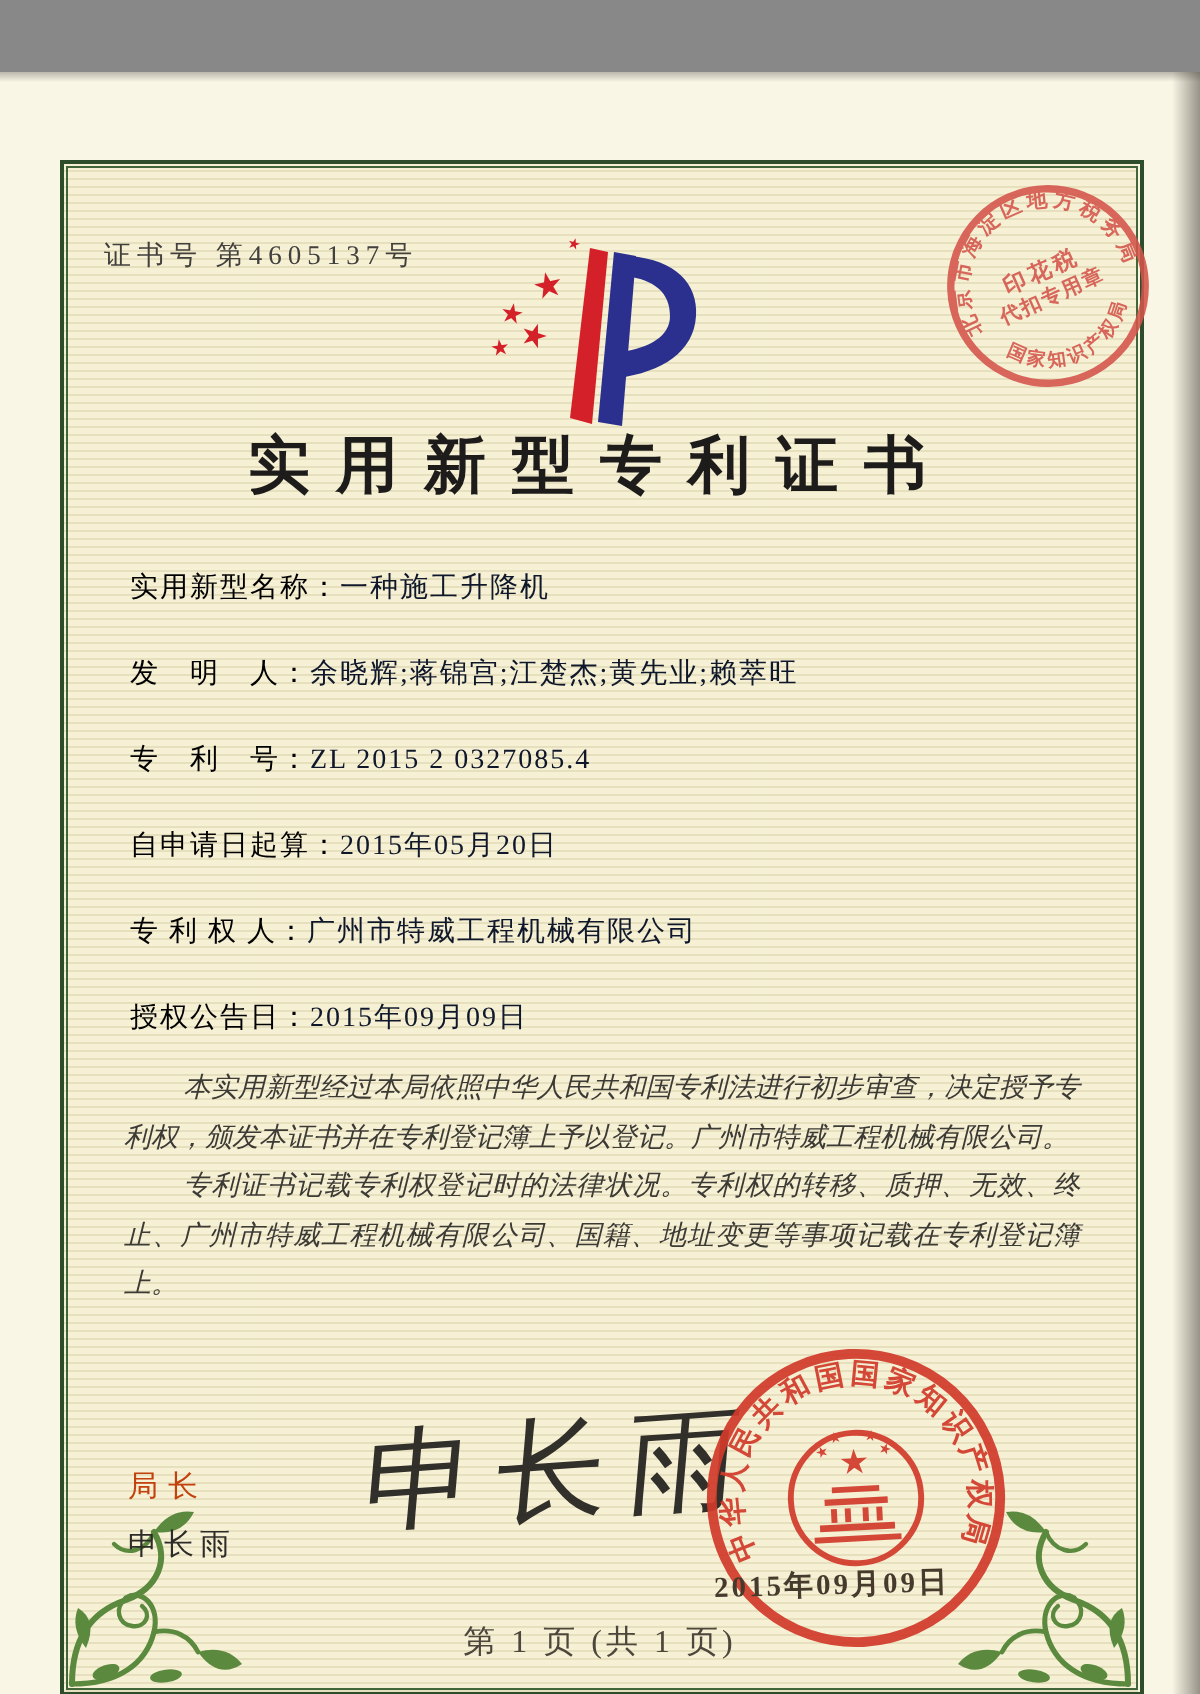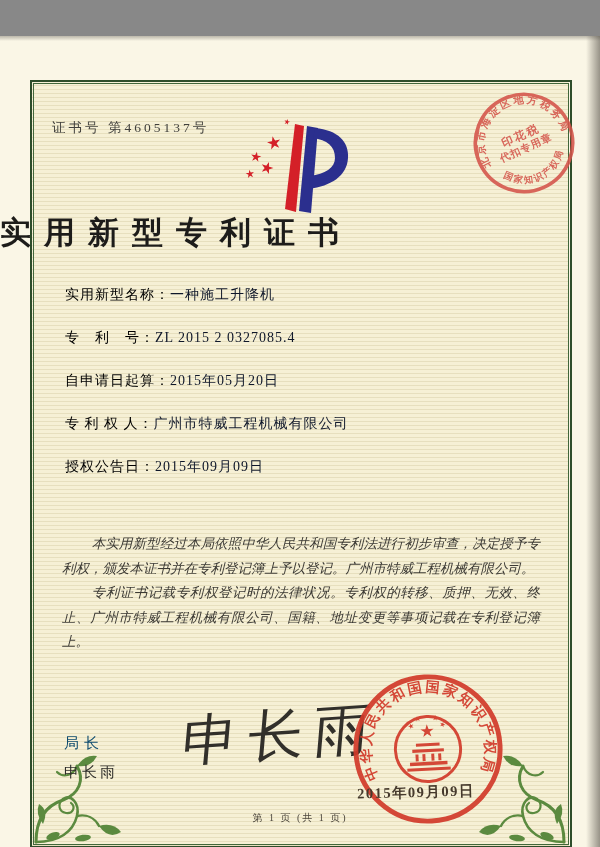--- a/index.html
+++ b/index.html
@@ -35,36 +35,36 @@
     border:2px solid #2e4d2a;z-index:2;pointer-events:none;
   }
   .frame-inner{position:absolute;inset:1px;border:1px solid #41663a;}
 
   .cert-no{
     position:absolute;left:52px;top:83px;z-index:3;
     font-size:13.5px;letter-spacing:3px;color:#41403c;
   }
   .logo{position:absolute;left:243px;top:80px;width:118px;height:104px;z-index:3;}
   .title{
-    position:absolute;left:0;top:176px;width:600px;text-align:left;z-index:3;
+    position:absolute;left:0;top:176px;width:600px;text-align:center;z-index:3;
     font-size:31px;font-weight:bold;letter-spacing:13px;color:#1d1c1a;
   }
   .fields{position:absolute;left:65px;top:249px;width:470px;z-index:3;}
   .field-row{margin-bottom:24px;font-size:14px;line-height:19px;color:#2e2d2a;letter-spacing:1px;}
   .flabel{color:#000000;}
   .fvalue{color:#0f172a;}
 
   .body-text{
     position:absolute;left:62px;top:496px;width:478px;z-index:3;
     font-size:13.5px;line-height:1.82;color:#3c3a35;text-align:justify;
     font-style:italic;
   }
   .body-text p{margin:0;text-indent:2.2em;}
 
-  .sig-post{position:absolute;left:64px;top:698px;font-size:15px;letter-spacing:5px;color:#0c4a6e;z-index:3;}
+  .sig-post{position:absolute;left:64px;top:698px;font-size:15px;letter-spacing:5px;color:#c2410c;z-index:3;}
   .sig-name{position:absolute;left:64px;top:727px;font-size:15px;letter-spacing:3px;color:#2c2b28;z-index:3;}
   .autograph{
     position:absolute;left:182px;top:662px;z-index:4;
     font-size:56px;color:#22201d;letter-spacing:10px;
     transform:rotate(-4deg) skewX(-9deg);opacity:.92;
   }
 
   .seal{position:absolute;left:349px;top:634px;width:158px;height:158px;z-index:5;transform:rotate(-3deg);opacity:.92;}
   .seal-date{
     position:absolute;left:357px;top:747px;z-index:6;
@@ -73,21 +73,21 @@
   }
 
   .tax-stamp{position:absolute;left:470px;top:53px;width:108px;height:108px;z-index:6;transform:rotate(-24deg);opacity:.88;}
 
   .flourish{position:absolute;width:95px;height:95px;z-index:1;}
   .flourish-bl{left:33px;top:714px;}
   .flourish-br{left:472px;top:714px;transform:scaleX(-1);}
 
   .footer-page{
     position:absolute;left:0;top:775px;width:600px;text-align:center;z-index:3;
-    font-size:10px;letter-spacing:2px;color:#4c463c;
+    font-size:16px;letter-spacing:2px;color:#4c463c;
   }
   svg text{font-family:"Liberation Serif","DejaVu Serif",serif;}
 </style>
 </head>
 <body>
 
 <div class="page">
 
   <div class="paper"></div>
   <div class="frame">
@@ -113,20 +113,23 @@
       <use href="#star" transform="translate(7,58) scale(4.4) rotate(-8)"></use>
       <use href="#star" transform="translate(24,52) scale(6.4) rotate(18)"></use>
     </g>
   </svg>
 
   <div class="title">实用新型专利证书</div>
 
   <div class="fields">
     <div class="field-row">
       <span class="flabel">实用新型名称：</span><span class="fvalue">一种施工升降机</span>
+    </div>
+    <div class="field-row">
+      <span class="flabel">发　明　人：</span><span class="fvalue">余晓辉;蒋锦宫;江楚杰;黄先业;赖萃旺</span>
     </div>
     <div class="field-row">
       <span class="flabel">专　利　号：</span><span class="fvalue">ZL 2015 2 0327085.4</span>
     </div>
     <div class="field-row">
       <span class="flabel">自申请日起算：</span><span class="fvalue">2015年05月20日</span>
     </div>
     <div class="field-row">
       <span class="flabel">专 利 权 人：</span><span class="fvalue">广州市特威工程机械有限公司</span>
     </div>

